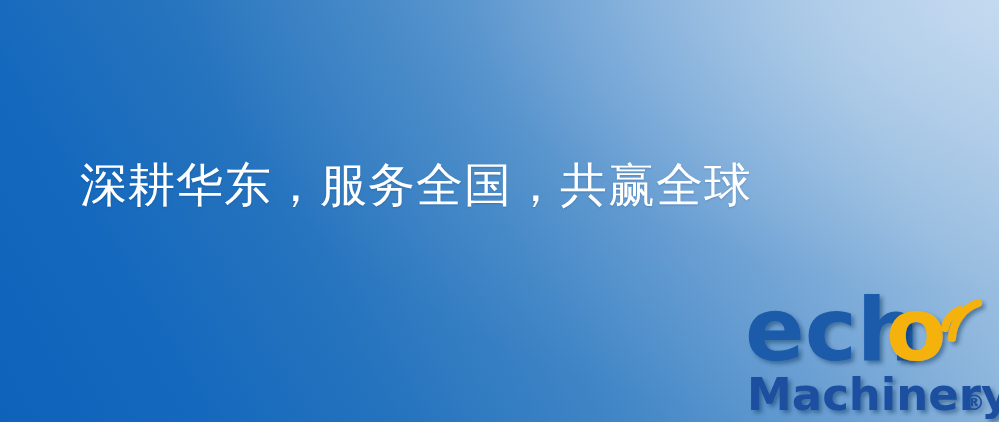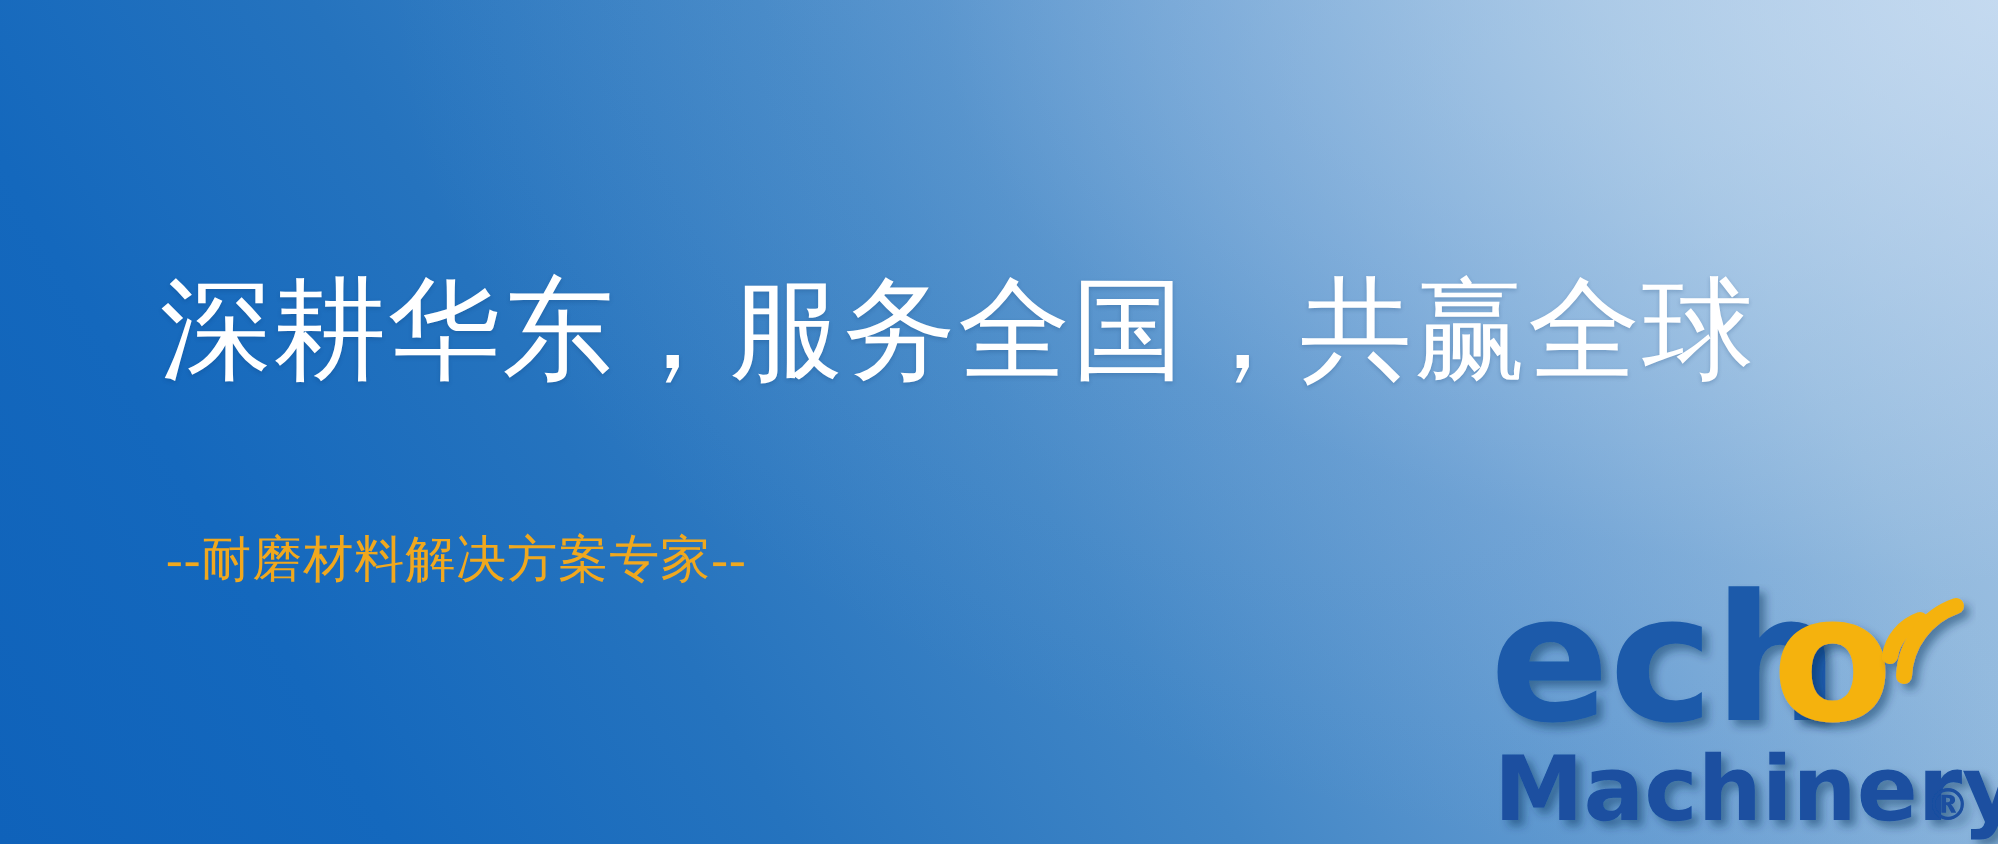--- a/index.html
+++ b/index.html
@@ -30,23 +30,23 @@
         rgba(205,224,243,0.70) 0%,
         rgba(190,214,238,0.38) 26%,
         rgba(150,188,224,0.14) 46%,
         rgba(20,100,186,0.0) 70%);
     pointer-events: none;
   }
 
   #headline {
     position: absolute;
     left: 80px;
-    top: 138px;
+    top: 162px;
     font-family: "Liberation Serif", "DejaVu Serif", serif;
-    font-size: 56px;
+    font-size: 47px;
     line-height: 1;
     color: #ffffff;
     letter-spacing: 1px;
     white-space: nowrap;
     text-shadow: 0 1px 2px rgba(10,50,100,0.22);
     text-align: right;
   }
 
   #subtitle {
     position: absolute;
@@ -88,21 +88,20 @@
 </style>
 </head>
 <body>
 
 <div id="banner">
 
   <div class="bloom"></div>
 
   <div id="headline">深耕华东，服务全国，共赢全球</div>
 
-  <div id="subtitle">--耐磨材料解决方案专家--</div>
 
   <div id="logo">
     <svg width="254" height="130" viewBox="0 0 254 130" xmlns="http://www.w3.org/2000/svg">
       <defs>
         <filter id="dropsh" x="-20%" y="-20%" width="150%" height="150%">
           <feDropShadow dx="3" dy="3" stdDeviation="2.2" flood-color="#0d2e55" flood-opacity="0.45"></feDropShadow>
         </filter>
       </defs>
 
       <g filter="url(#dropsh)">

